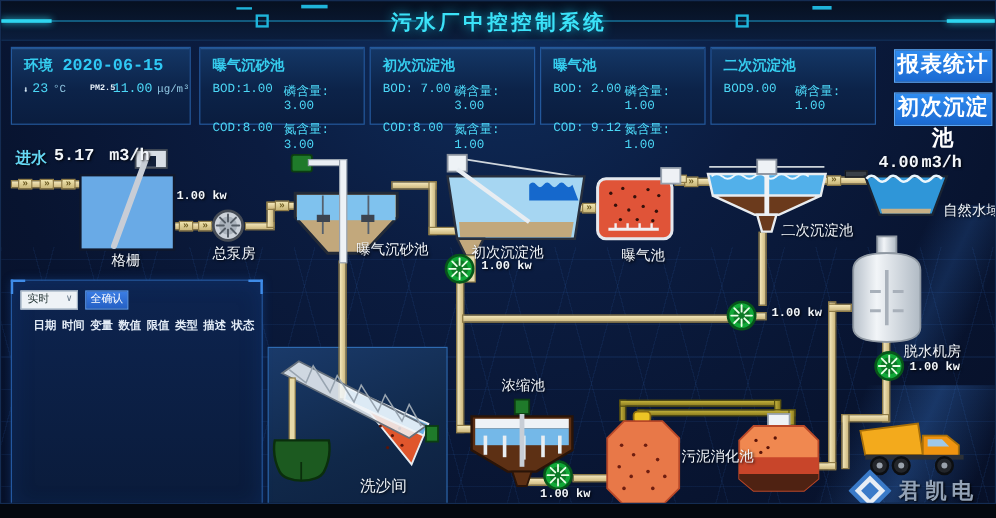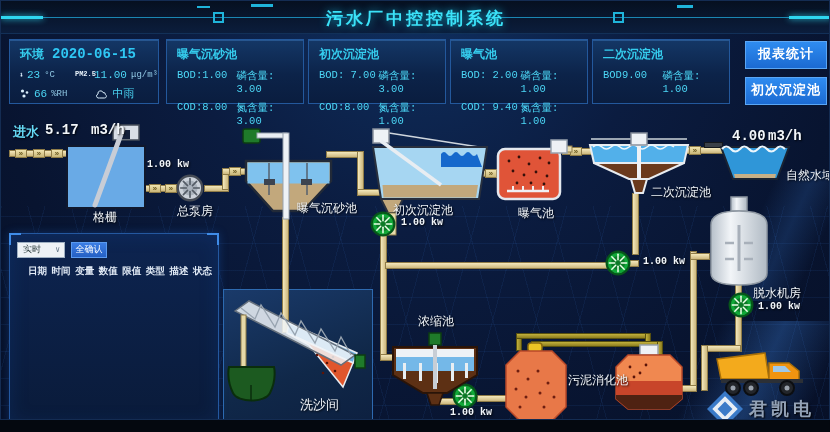--- a/index.html
+++ b/index.html
@@ -35,21 +35,21 @@
     border:1px solid #23589c;box-shadow:inset 0 1px 0 rgba(90,170,255,.28);}
   .envt{display:flex;align-items:baseline;gap:8px;padding:6px 0 0 10px;}
   .envt .el{color:#35cdee;font-size:12px;font-weight:bold;}
   .envt .ed{color:#2fc8f4;font-size:14px;font-weight:bold;}
   .envrow{display:flex;align-items:center;gap:4px;padding:5px 0 0 10px;color:#4cd7f6;font-size:11px;}
   .envrow .u{color:#8fc6e2;font-size:9px;}
   .pmtag{color:#e8f2fa;font-size:7px;font-weight:bold;line-height:7px;width:15px;}
   
   .btn{left:744px;width:82px;height:28px;box-sizing:border-box;cursor:pointer;
     background:linear-gradient(#2f8cf0,#1b6ad2);border:1px solid #5aa6f5;
-    color:#fff;font-size:13px;font-weight:bold;text-align:center;line-height:26px;letter-spacing:1px;}
+    color:#fff;font-size:18px;font-weight:bold;text-align:center;line-height:26px;letter-spacing:1px;}
   
   .ph{height:7px;background:linear-gradient(#f4e8bc,#cdb87e);border:1px solid #8f7c48;box-sizing:border-box;}
   .pv{width:7px;background:linear-gradient(90deg,#f4e8bc,#cdb87e);border:1px solid #8f7c48;box-sizing:border-box;}
   .oh{height:6px;background:linear-gradient(#c2b13c,#8d7d20);border:1px solid #575010;box-sizing:border-box;}
   .ov{width:6px;background:linear-gradient(90deg,#c2b13c,#8d7d20);border:1px solid #575010;box-sizing:border-box;}
   .dk{background:#3a4048;border:1px solid #14181d;box-sizing:border-box;}
   .arr{width:12px;height:9px;background:linear-gradient(#efe3ae,#c9b678);border:1px solid #8f7c48;
     box-sizing:border-box;color:#6b5a20;font-size:8px;font-weight:bold;line-height:7px;text-align:center;}
   
   .lbl{color:#f2f6fa;font-size:12px;text-shadow:1px 1px 2px rgba(0,0,0,.85);white-space:nowrap;}
@@ -109,33 +109,20 @@
       <svg width="9" height="13" viewBox="0 0 9 13">
         <rect x="3" y="1" width="3" height="7" rx="1.5" fill="#e8f2fa" stroke="#9fc6e2" stroke-width=".7"></rect>
         <circle cx="4.5" cy="10" r="2.6" fill="#e8f2fa" stroke="#9fc6e2" stroke-width=".7"></circle>
       </svg>
       <span>23</span>
       <span class="u">°C</span>
       <span class="pmtag" style="margin-left:16px;">PM2.5</span>
       <span>11.00</span>
         <span class="u">μg/m³</span>
     </div>
-    <div class="envrow">
-      <svg width="10" height="11" viewBox="0 0 10 11">
-        <circle cx="2.5" cy="3" r="1.6" fill="#d8ecfa"></circle>
-          <circle cx="7" cy="4.5" r="1.3" fill="#d8ecfa"></circle>
-        <circle cx="4" cy="8" r="1.6" fill="#d8ecfa"></circle>
-      </svg>
-      <span>66</span>
-      <span class="u">%RH</span>
-      <svg width="13" height="11" viewBox="0 0 13 11" style="margin-left:24px;">
-        <path d="M3,6 a2.6,2.6 0 0 1 5,-1.4 a2,2 0 0 1 2.4,2 a1.8,1.8 0 0 1 -1,3.4 h-5 a2,2 0 0 1 -1.4,-4z" fill="none" stroke="#d8ecfa" stroke-width="1"></path>
-      </svg>
-      <span>中雨</span>
-    </div>
   </div>
 
   <div class="abs dpanel" style="left:165px;">
     <div class="pt">曝气沉砂池</div>
     <div class="prow">
         <span class="cl">BOD:1.00</span>
         <span>磷含量: 3.00</span>
       </div>
     <div class="prow">
         <span class="cl">COD:8.00</span>
@@ -153,21 +140,21 @@
         <span>氮含量: 1.00</span>
       </div>
   </div>
   <div class="abs dpanel" style="left:449px;">
     <div class="pt">曝气池</div>
     <div class="prow">
         <span class="cl">BOD: 2.00</span>
         <span>磷含量: 1.00</span>
       </div>
     <div class="prow">
-        <span class="cl">COD: 9.40</span>
+        <span class="cl">COD: 9.12</span>
         <span>氮含量: 1.00</span>
       </div>
   </div>
   <div class="abs dpanel" style="left:591px;">
     <div class="pt">二次沉淀池</div>
     <div class="prow">
         <span class="cl">BOD9.00</span>
         <span>磷含量: 1.00</span>
       </div>
   </div>

